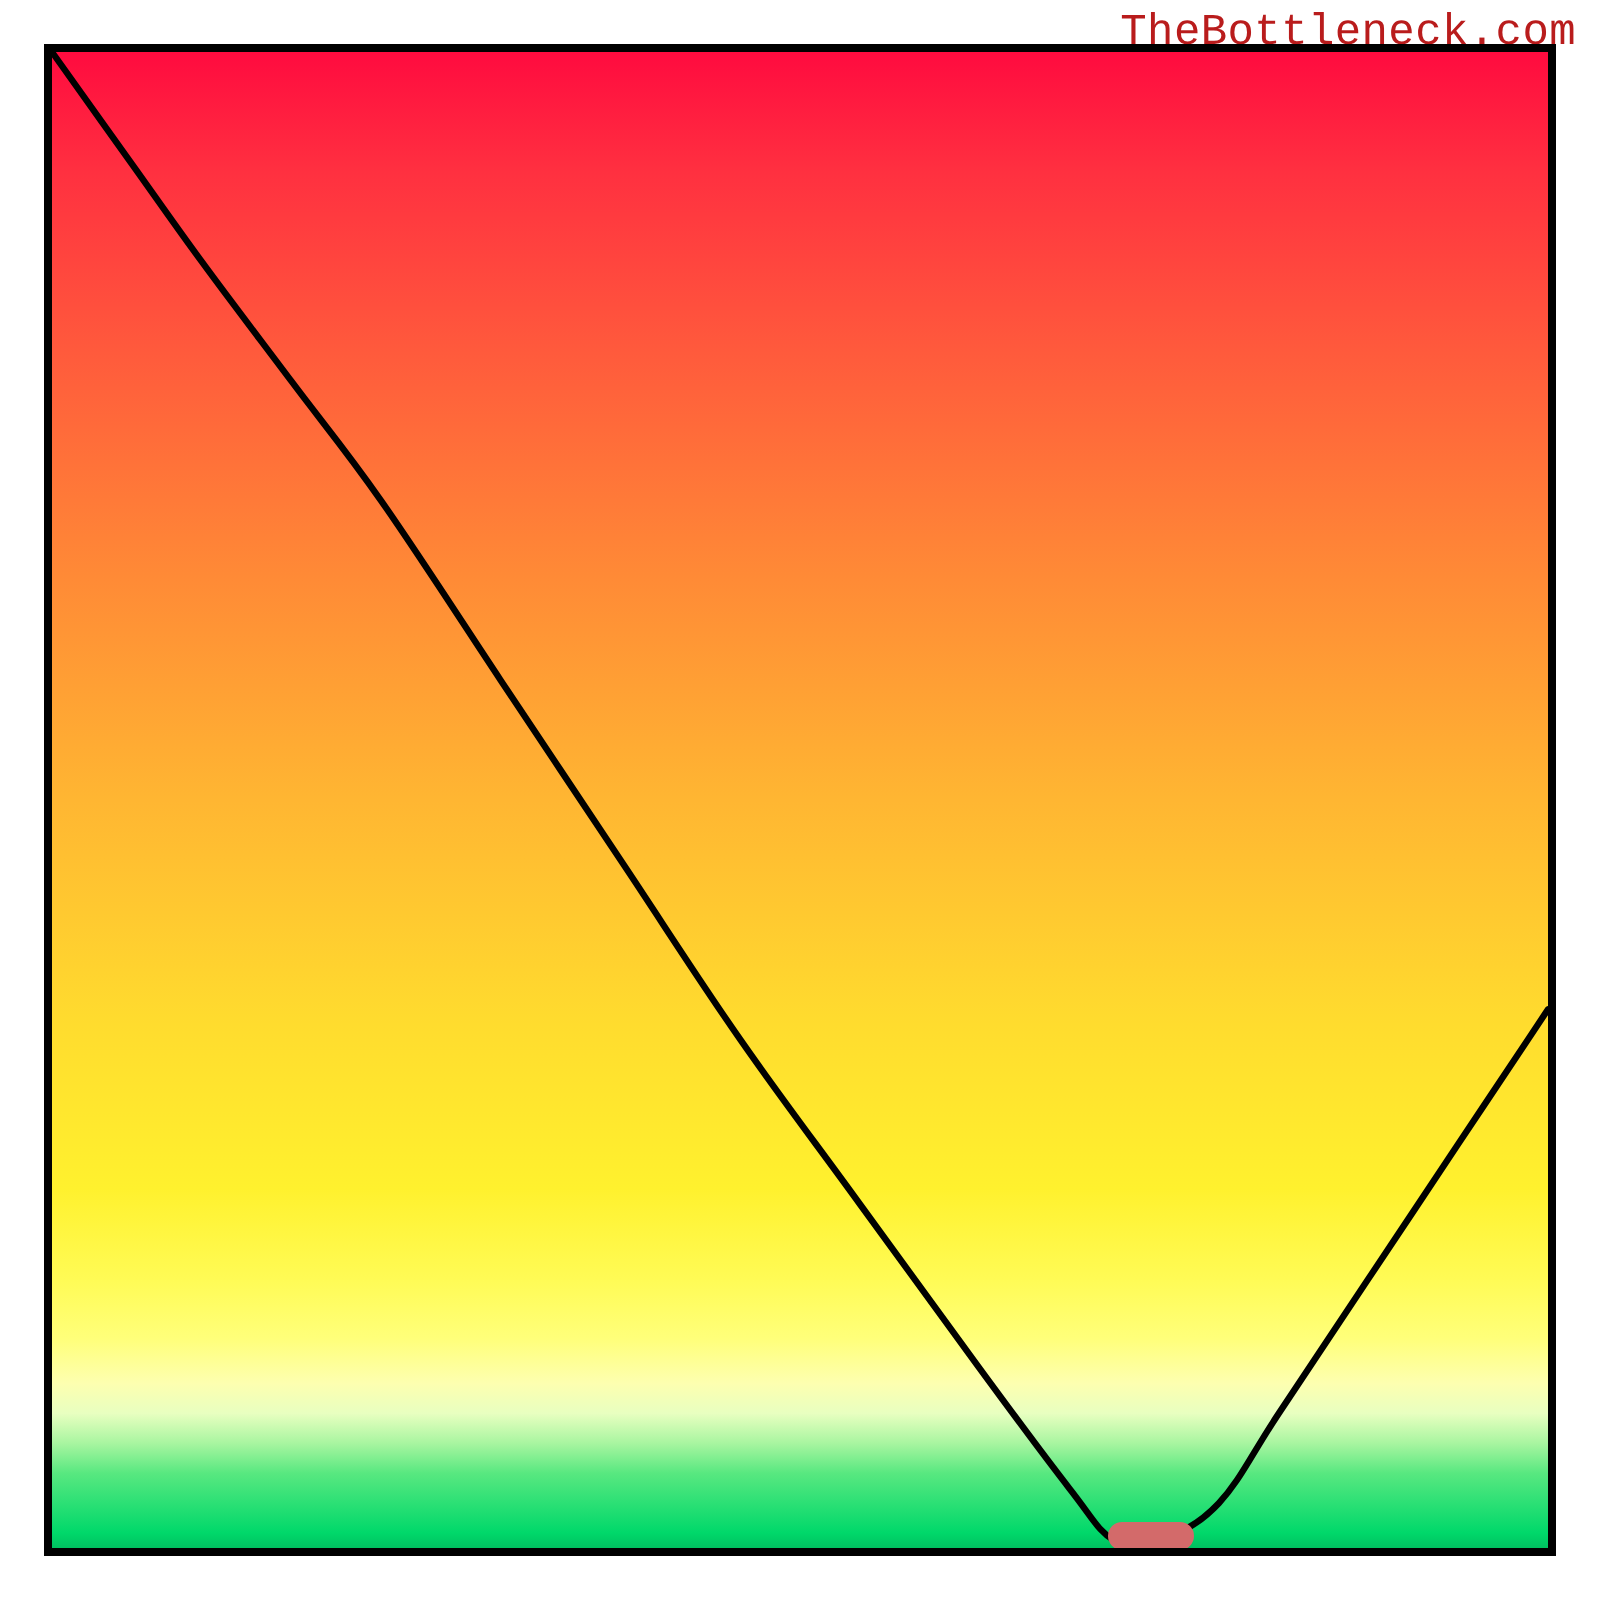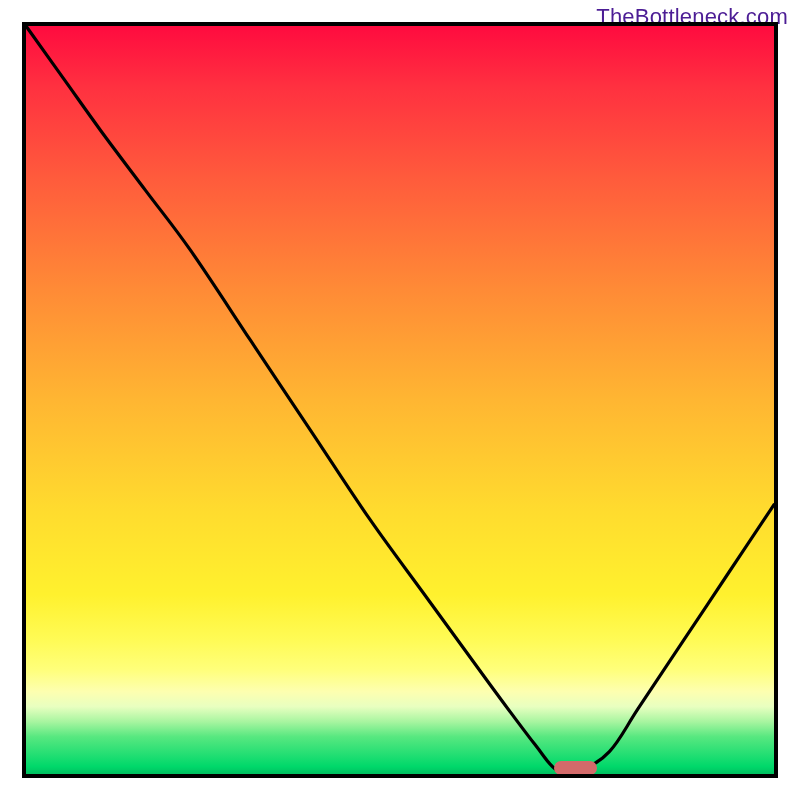--- a/index.html
+++ b/index.html
@@ -12,24 +12,25 @@
   }
   .container {
     position: relative;
     width: 800px;
     height: 800px;
   }
   .watermark {
     position: absolute;
     top: 4px;
     right: 12px;
-    color: #4c1d95;
+    color: #b91c1c;
     font-size: 22px;
     font-weight: 500;
     letter-spacing: 0.2px;
+    font-family: Liberation Mono, monospace;
   }
   .plot-area {
     position: absolute;
     left: 26px;
     top: 26px;
     width: 748px;
     height: 748px;
     
     background: linear-gradient(
       to bottom,

